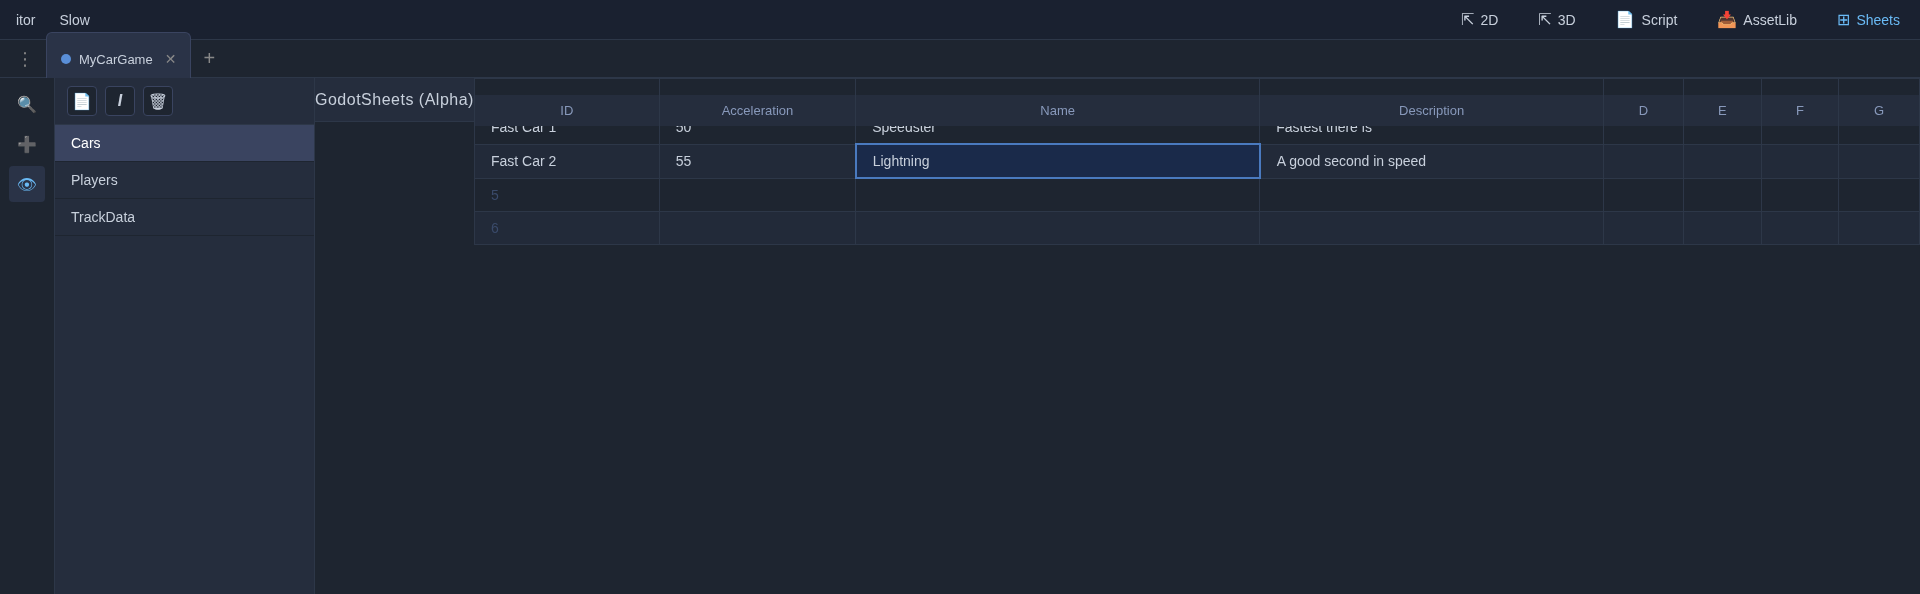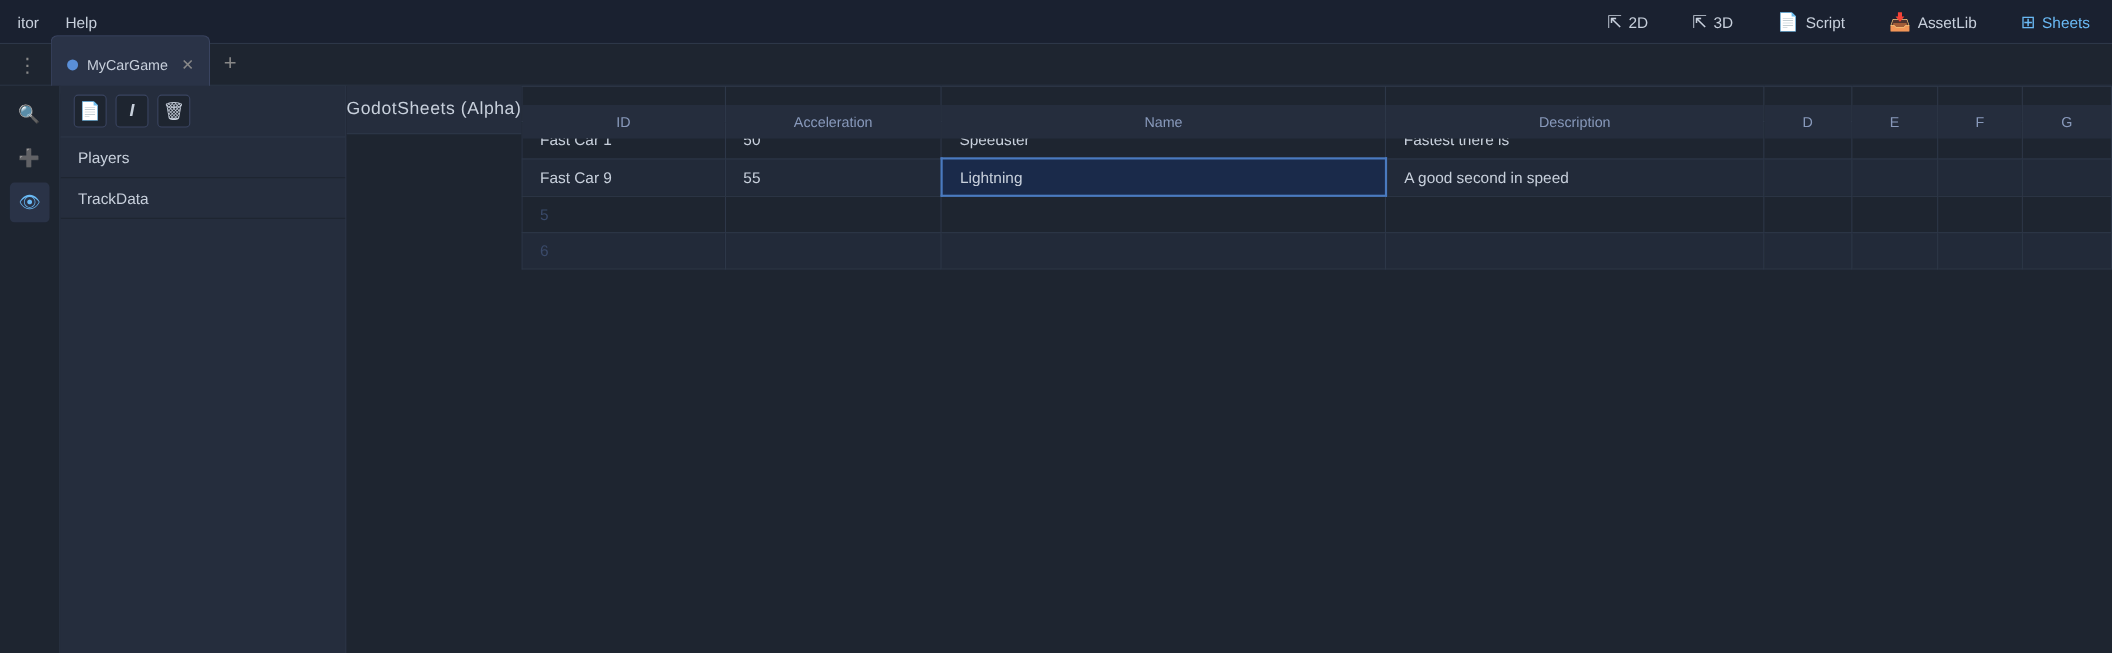--- a/index.html
+++ b/index.html
@@ -261,21 +261,21 @@
       color: #3a4a6a;
     }
   </style>
 </head>
 <body>
 
 <div class="top-bar">
   <div class="top-bar-left">
     <div class="top-bar-menu">
       <span>itor</span>
-      <span>Help</span>
+      <span>Slow</span>
     </div>
   </div>
   <div class="top-bar-center">
     <div class="top-bar-btn">
       <span class="icon-shape">⇱</span>
       <span>2D</span>
     </div>
     <div class="top-bar-btn">
       <span class="icon-shape">⇱</span>
       <span>3D</span>
@@ -319,20 +319,23 @@
         <span>📄</span>
       </div>
       <div class="toolbar-icon-btn" title="Rename">
         <span style="font-style:italic;font-weight:bold;">I</span>
       </div>
       <div class="toolbar-icon-btn" title="Delete">
         <span>🗑</span>
       </div>
     </div>
     <div class="sheet-list">
+      <div class="sheet-item active">
+        <span>Cars</span>
+      </div>
       <div class="sheet-item">
         <span>Players</span>
       </div>
       <div class="sheet-item">
         <span>TrackData</span>
       </div>
     </div>
   </div>
 
   <div class="spreadsheet-area">
@@ -360,21 +363,21 @@
             <td>50</td>
             <td>Speedster</td>
             <td>Fastest there is</td>
             <td></td>
             <td></td>
             <td></td>
             <td></td>
           </tr>
 
           <tr>
-            <td>Fast Car 9</td>
+            <td>Fast Car 2</td>
             <td>55</td>
             <td class="active-cell">
               <input type="text" value="Lightning" style="">
             </td>
             <td>A good second in speed</td>
             <td></td>
             <td></td>
             <td></td>
             <td></td>
           </tr>

